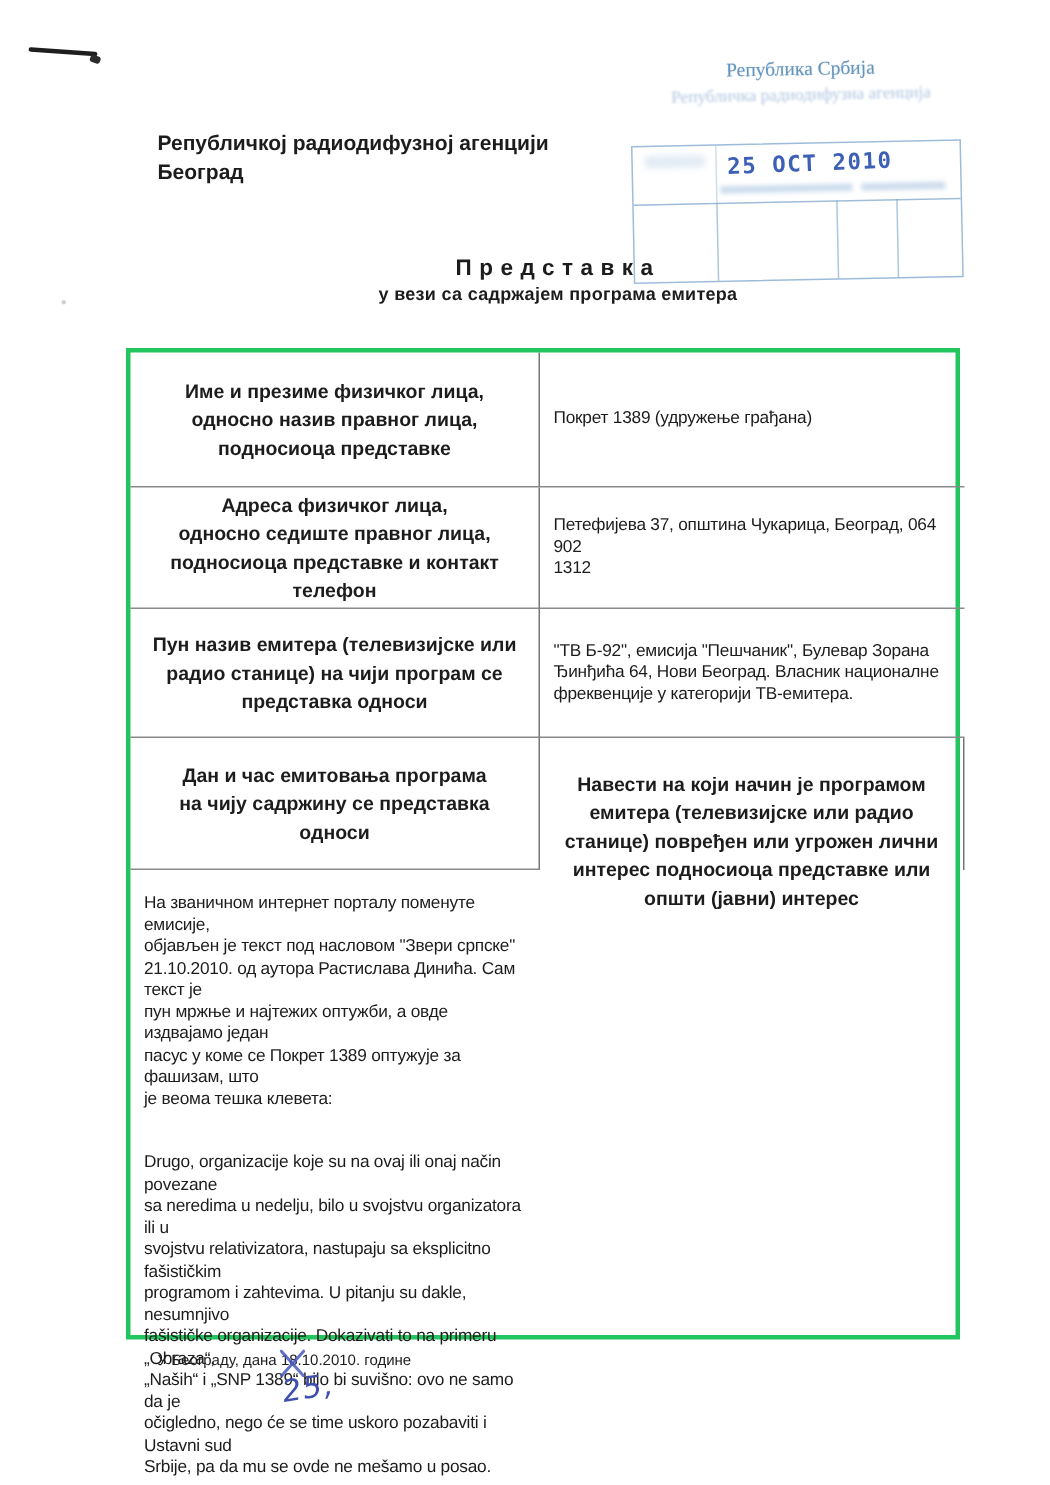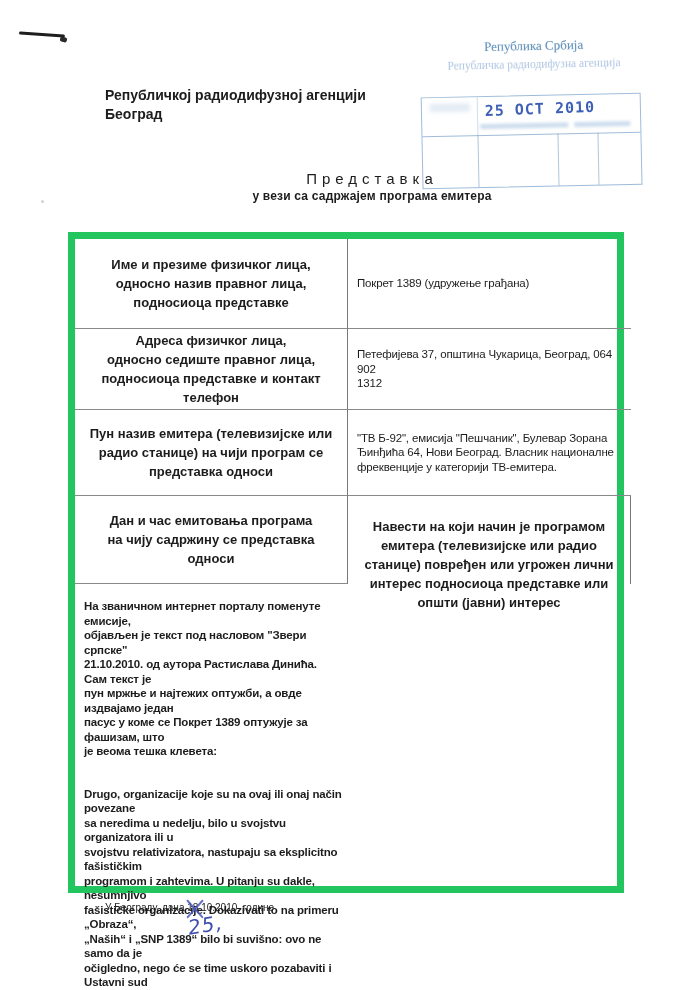--- a/index.html
+++ b/index.html
@@ -23,43 +23,43 @@
   .stamp-vline{position:absolute;top:38px;bottom:0;width:1px;background:rgba(120,160,200,0.6);}
   .stamp-vline-top{position:absolute;top:0;height:38px;width:1px;background:rgba(120,160,200,0.35);}
   .stamp-date{position:absolute;left:38px;top:4px;width:160px;text-align:center;
     font-family:"DejaVu Sans Mono",monospace;font-weight:bold;font-size:15px;letter-spacing:1px;
     color:#3d5fb5;transform:rotate(-1deg);white-space:nowrap;}
   .stamp-smudge1{position:absolute;left:58px;top:27px;width:88px;height:5px;background:rgba(130,170,210,0.4);filter:blur(1.5px);}
   .stamp-smudge2{position:absolute;left:152px;top:27px;width:56px;height:5px;background:rgba(130,170,210,0.4);filter:blur(1.5px);}
   .stamp-smudge3{position:absolute;left:8px;top:6px;width:40px;height:8px;background:rgba(140,175,210,0.25);filter:blur(2px);}
   
   .title-block{position:absolute;left:0;top:170px;width:700px;padding-left:44px;box-sizing:border-box;text-align:center;}
-  .title-heading{font-size:15px;font-weight:normal;letter-spacing:5px;}
+  .title-heading{font-size:15px;font-weight:bold;letter-spacing:5px;}
   .title-sub{font-size:12px;font-weight:bold;margin-top:2px;letter-spacing:0.2px;}
   
   .complaint-table{
-    position:absolute;left:68px;top:232px;width:556px;height:661px;
+    position:absolute;left:84px;top:232px;width:556px;height:661px;
     display:grid;grid-template-columns:273px 283px;
     grid-template-rows:90px 81px 86px 88px 316px;
-    border:7px solid #22c55e;box-sizing:border-box;
+    border:3px solid #22c55e;box-sizing:border-box;
   }
   .cell{box-sizing:border-box;display:flex;}
   .cell.c1{border-right:1px solid #777;}
   .cell.rb{border-bottom:1px solid #8a8a8a;}
   .cell-label{
     align-items:center;justify-content:center;text-align:center;
     font-weight:bold;font-size:13px;line-height:19px;white-space:pre-line;padding:2px 8px;
   }
   .cell-value{
     align-items:center;font-size:11.5px;line-height:14.5px;letter-spacing:-0.15px;
     white-space:pre-line;padding:4px 6px 4px 9px;
   }
   .cell-label.top-align{align-items:flex-start;padding-top:21px;text-align:center;}
   .cell-value.top-align{align-items:flex-start;flex-direction:column;padding-top:15px;}
-  .para{white-space:pre-line;font-weight:bold;}
+  .para{white-space:pre-line;}
   .para + .para{margin-top:28px;}
   .para.p3{margin-top:12px;}
   
   .footer-line{position:absolute;left:105px;top:902px;font-size:10px;}
   .crossed{position:relative;display:inline-block;}
   .cross-a,.cross-b{position:absolute;left:-4px;top:6px;width:24px;height:1.8px;background:rgba(72,88,190,0.85);border-radius:1px;}
   .cross-a{transform:rotate(48deg);}
   .cross-b{transform:rotate(-48deg);}
   .handwritten{
     position:absolute;left:188px;top:913px;font-size:20px;font-style:italic;

